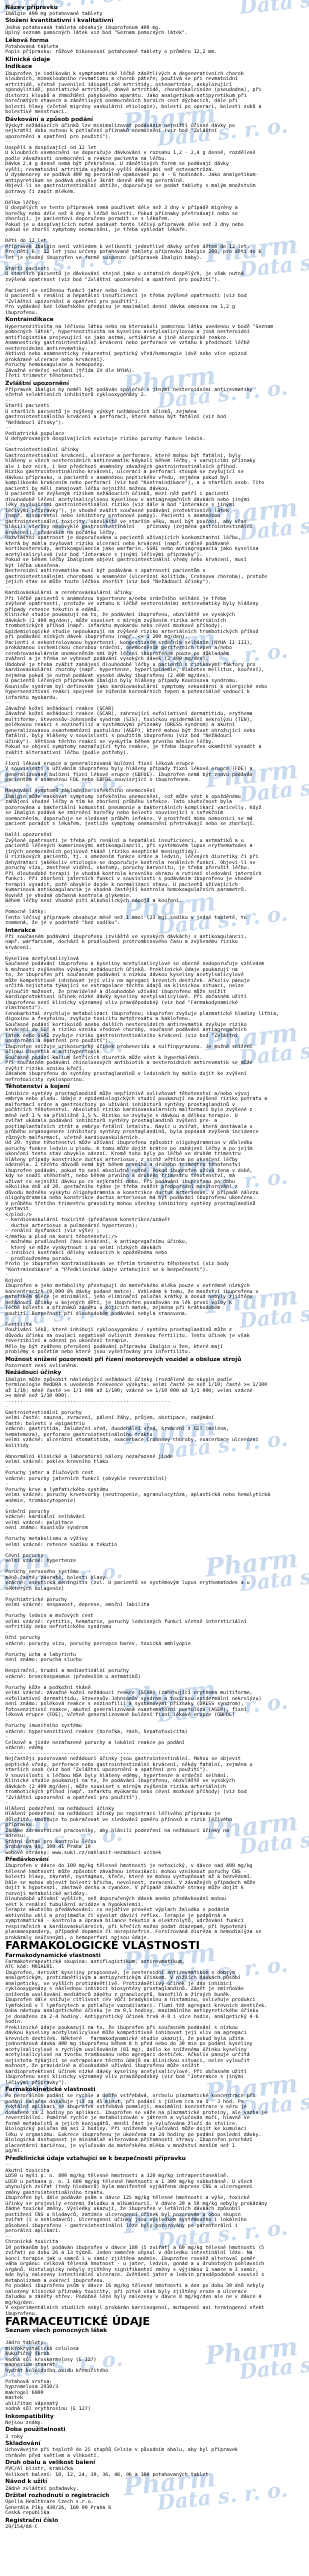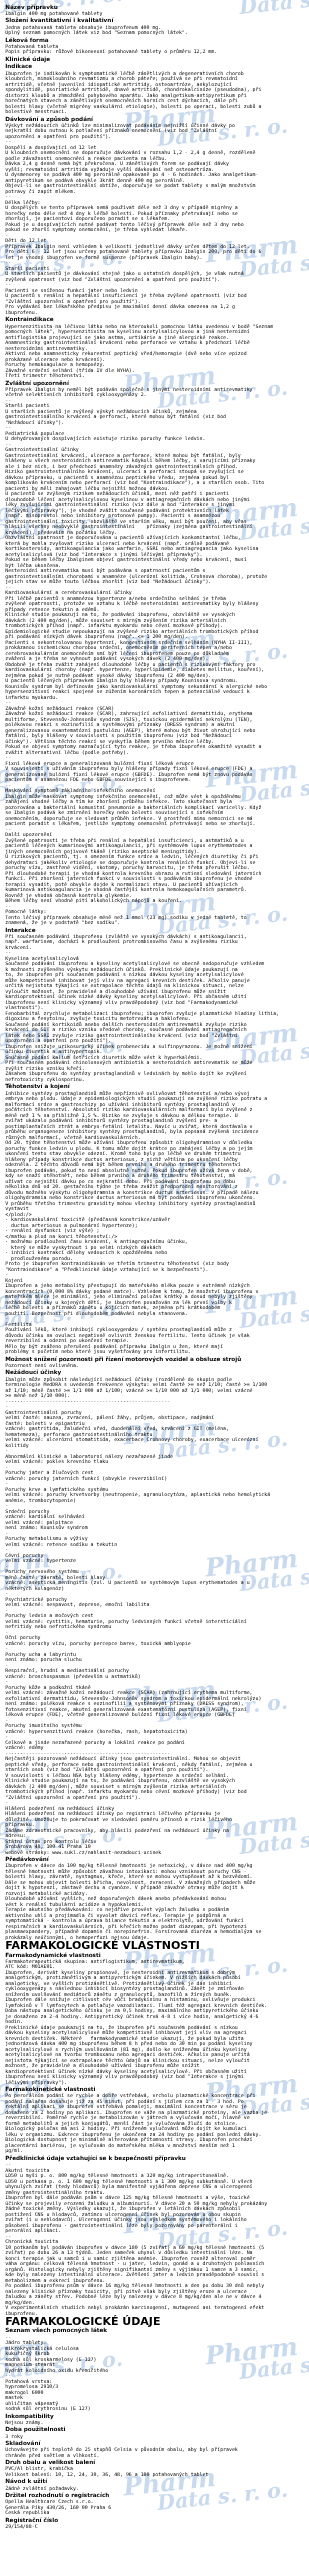--- a/index.html
+++ b/index.html
@@ -587,21 +587,21 @@
 váha orgánu: celková tělesná hmotnost - u jater, ledvin, gonád a u druhotných pohlavních
 orgánů. Histologicky nebyly zjištěny signifikantní změny s výjimkou 1 samce a 3 samic,
 kde byly nalezeny intestinální ulcerace. Zvětšení jater a ledvin pravděpodobně souvisí s
 metabolizmem a exkrecí ibuprofenu.
 Po podání ibuprofenu psům v dávce 16 mg/kg tělesné hmotnosti a den po dobu 30 dnů nebyly
 nalezeny klinické příznaky toxicity, při pitvě však byly zjištěny eroze a ulcerace
 žaludku a záněty střev. Podobné léze byly nalezeny v dávce 8 mg/kg/den ale ne v dávce 4
 mg/kg/den.
 V experimentálních studiích nebyl prokázán karcinogenní, mutagenní ani teratogenní efekt
 ibuprofenu.</div>
-      <div class="blk h1">FARMAKOLOGICKÉ ÚDAJE</div>
+      <div class="blk h1">FARMACEUTICKÉ ÚDAJE</div>
       <div class="blk h2">Seznam všech pomocných látek</div>
       <div class="blk p">--
 Jádro tablety:
 mikrokrystalická celulosa
 kukuřičný škrob
 sodná sůl kroskarmelosy (E 127)
 magnesium-stearát
 hydrát koloidního oxidu křemičitého
 --
 Potahová vrstva:

